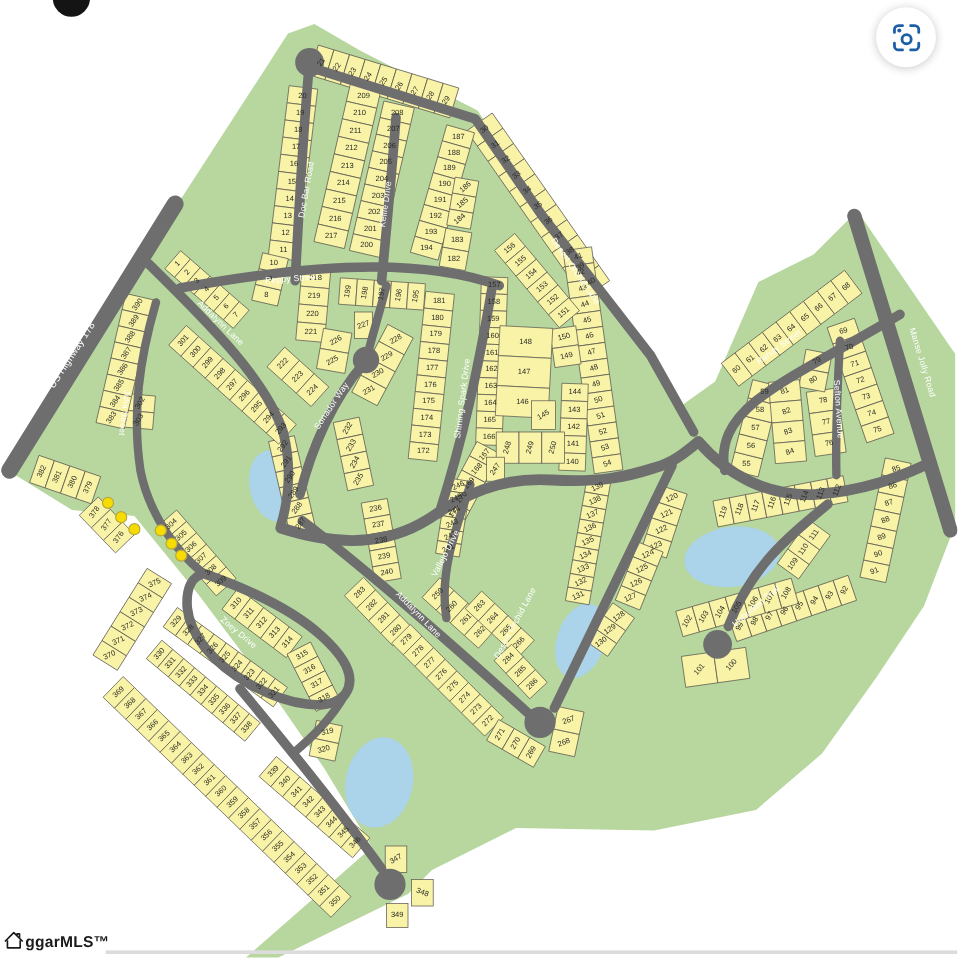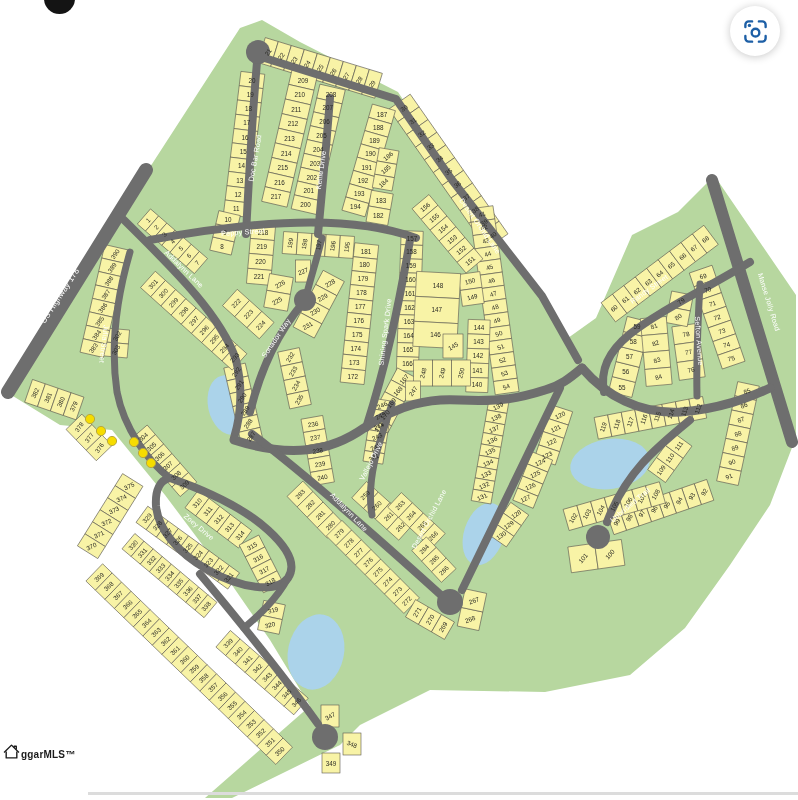--- a/index.html
+++ b/index.html
@@ -10,22 +10,22 @@
   .lotnum{font:6.3px "Liberation Sans",sans-serif;fill:var(--lot_number);
           text-anchor:middle;dominant-baseline:central;}
   .street{font:7.2px "Liberation Sans",sans-serif;fill:var(--street_text);
           text-anchor:middle;dominant-baseline:central;letter-spacing:0.2px;}
   .street.big{font-size:8.2px;}
   .scan-btn{position:absolute;left:730px;top:6px;width:50px;height:50px;border-radius:50%;
             background:#fff;box-shadow:0 1px 8px rgba(0,0,0,0.22);border:none;cursor:pointer;
             display:flex;align-items:center;justify-content:center;}
   .logo-circle{position:absolute;left:44px;top:-17px;width:31px;height:31px;border-radius:50%;
                background:#141414;}
-  .watermark{position:absolute;left:3px;top:743px;display:flex;align-items:flex-end;gap:1px;
-             color:var(--watermark_color);font-size:10px;font-weight:600;letter-spacing:0.2px;}
+  .watermark{position:absolute;left:3px;top:775px;display:flex;align-items:flex-end;gap:1px;
+             color:var(--watermark_color);font-size:13px;font-weight:600;letter-spacing:0.2px;}
   .divider{position:absolute;left:88px;top:792px;right:0;height:3px;background:var(--divider);}
 </style>
 </head>
 <body>
 
 <div class="frame">
 
   <svg class="map-svg" width="798" height="800" viewBox="0 0 798 800">
       <g>
         <polygon points="120,203 152,164 240,28 262,20 300,42 398,92 455,178 542,295 568,338 596,318 632,235 678,212 714,176 740,250 770,340 793,445 770,505 730,565 685,628 630,675 545,692 430,690 360,725 340,745 232,798 205,798 310,706 270,640 225,575 165,495 112,430 60,425 8,393" fill="#b7d79f"></polygon>

